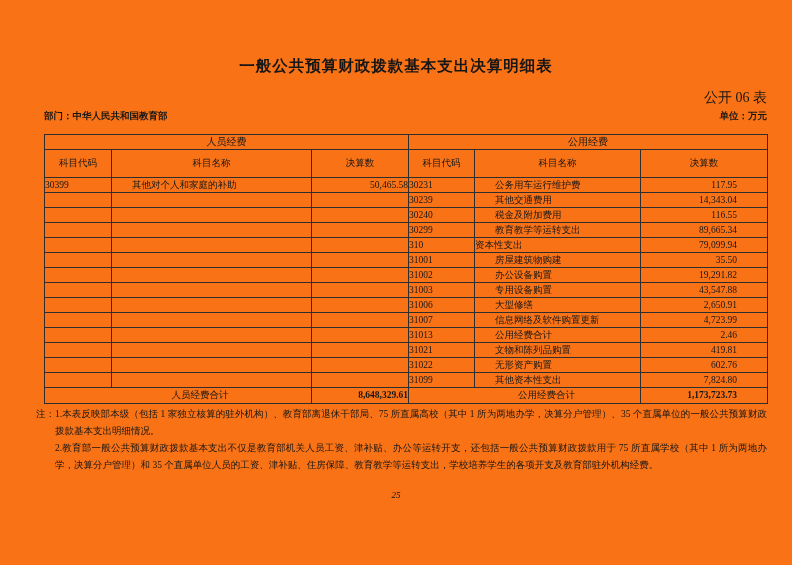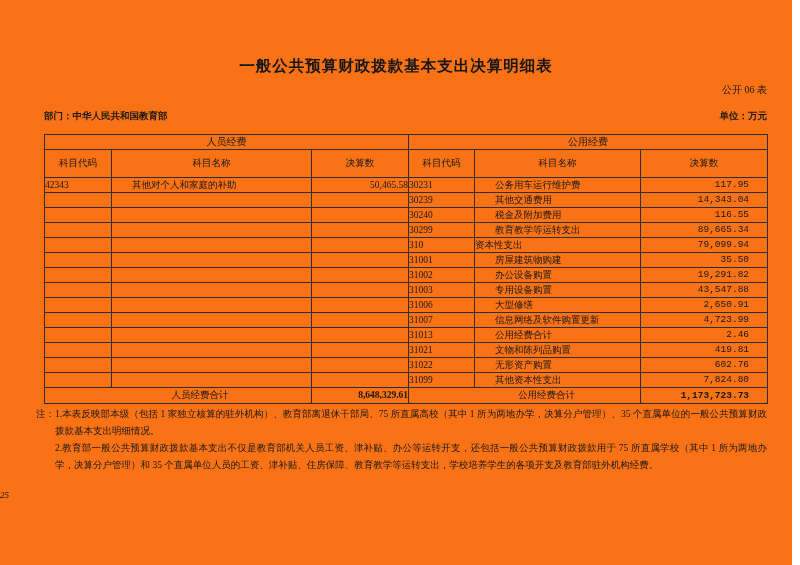--- a/index.html
+++ b/index.html
@@ -7,56 +7,56 @@
   .page {
     position:relative; width:792px; height:565px; background:#f97316;
     overflow:hidden; color:#161616;
     font-family:"Liberation Serif","DejaVu Serif",serif;
   }
   .doc-title {
     position:absolute; top:56px; left:0; width:100%;
     text-align:center; font-size:15.5px; font-weight:bold; letter-spacing:1px;
   }
   .form-code {
-    position:absolute; top:83px; left:44px; width:723px;
-    text-align:right; font-size:10px;
+    position:absolute; top:89px; left:44px; width:723px;
+    text-align:right; font-size:14px;
   }
   .meta-row {
     position:absolute; top:110px; left:44px; width:723px;
     display:flex; justify-content:space-between; font-size:9.5px;font-weight:bold;
   }
   table.budget {
     position:absolute; left:44px; top:125px; width:723px;
     border-collapse:collapse; table-layout:fixed;margin-top:9px;
   }
   table.budget th, table.budget td {
     border:1px solid #2e2e2e; font-weight:normal; font-size:9.5px;
     overflow:hidden; white-space:nowrap; padding:0;
   }
   thead tr.sec-row th { height:14px; line-height:14px; text-align:center; font-size:10px; }
   thead tr.col-row th { height:28px; text-align:center; }
   tbody td { height:14px; line-height:14px; }
   td.code { padding-left:6px; }
   td.name { padding-left:6px; }
   td.name.ind { padding-left:20px; }
   td.val { text-align:right; padding-right:8px; }
-  td.val.r { padding-right:18px;font-family:Liberation Mono, monospace; }
+  td.val.r { padding-right:30px; }
   tr.total-row td { height:15px; line-height:15px; }
   tr.total-row td.lab { text-align:center;padding-left:44px; }
   tr.total-row td.val { font-weight:bold; }
   .bold { font-weight:bold; }
   .notes {
     position:absolute; left:36px; top:406px; width:731px;
     display:flex; font-size:9.5px; line-height:17px;
   }
   .notes .prefix { flex:0 0 15px; }
   .notes .items { flex:1; text-align:justify; }
   .page-num {
     position:absolute; top:490px; left:0; width:100%;
-    text-align:left; font-size:9px;font-style:italic;
+    text-align:center; font-size:9px;font-style:italic;
   }
 </style>
 </head>
 <body>
 
 <div class="page">
 
   <div class="doc-title">一般公共预算财政拨款基本支出决算明细表</div>
 
   <div class="form-code">公开 06 表</div>
@@ -84,21 +84,21 @@
         <th>科目代码</th>
         <th>科目名称</th>
         <th>决算数</th>
         <th>科目代码</th>
         <th>科目名称</th>
         <th>决算数</th>
       </tr>
     </thead>
     <tbody>
         <tr>
-          <td class="code l">42343</td>
+          <td class="code l">30399</td>
           <td class="name l ind">其他对个人和家庭的补助</td>
           <td class="val l">50,465.58</td>
           <td class="code r">30231</td>
           <td class="name r ind">公务用车运行维护费</td>
           <td class="val r">117.95</td>
         </tr>
         <tr>
           <td class="code l"></td>
           <td class="name l"></td>
           <td class="val l"></td>

